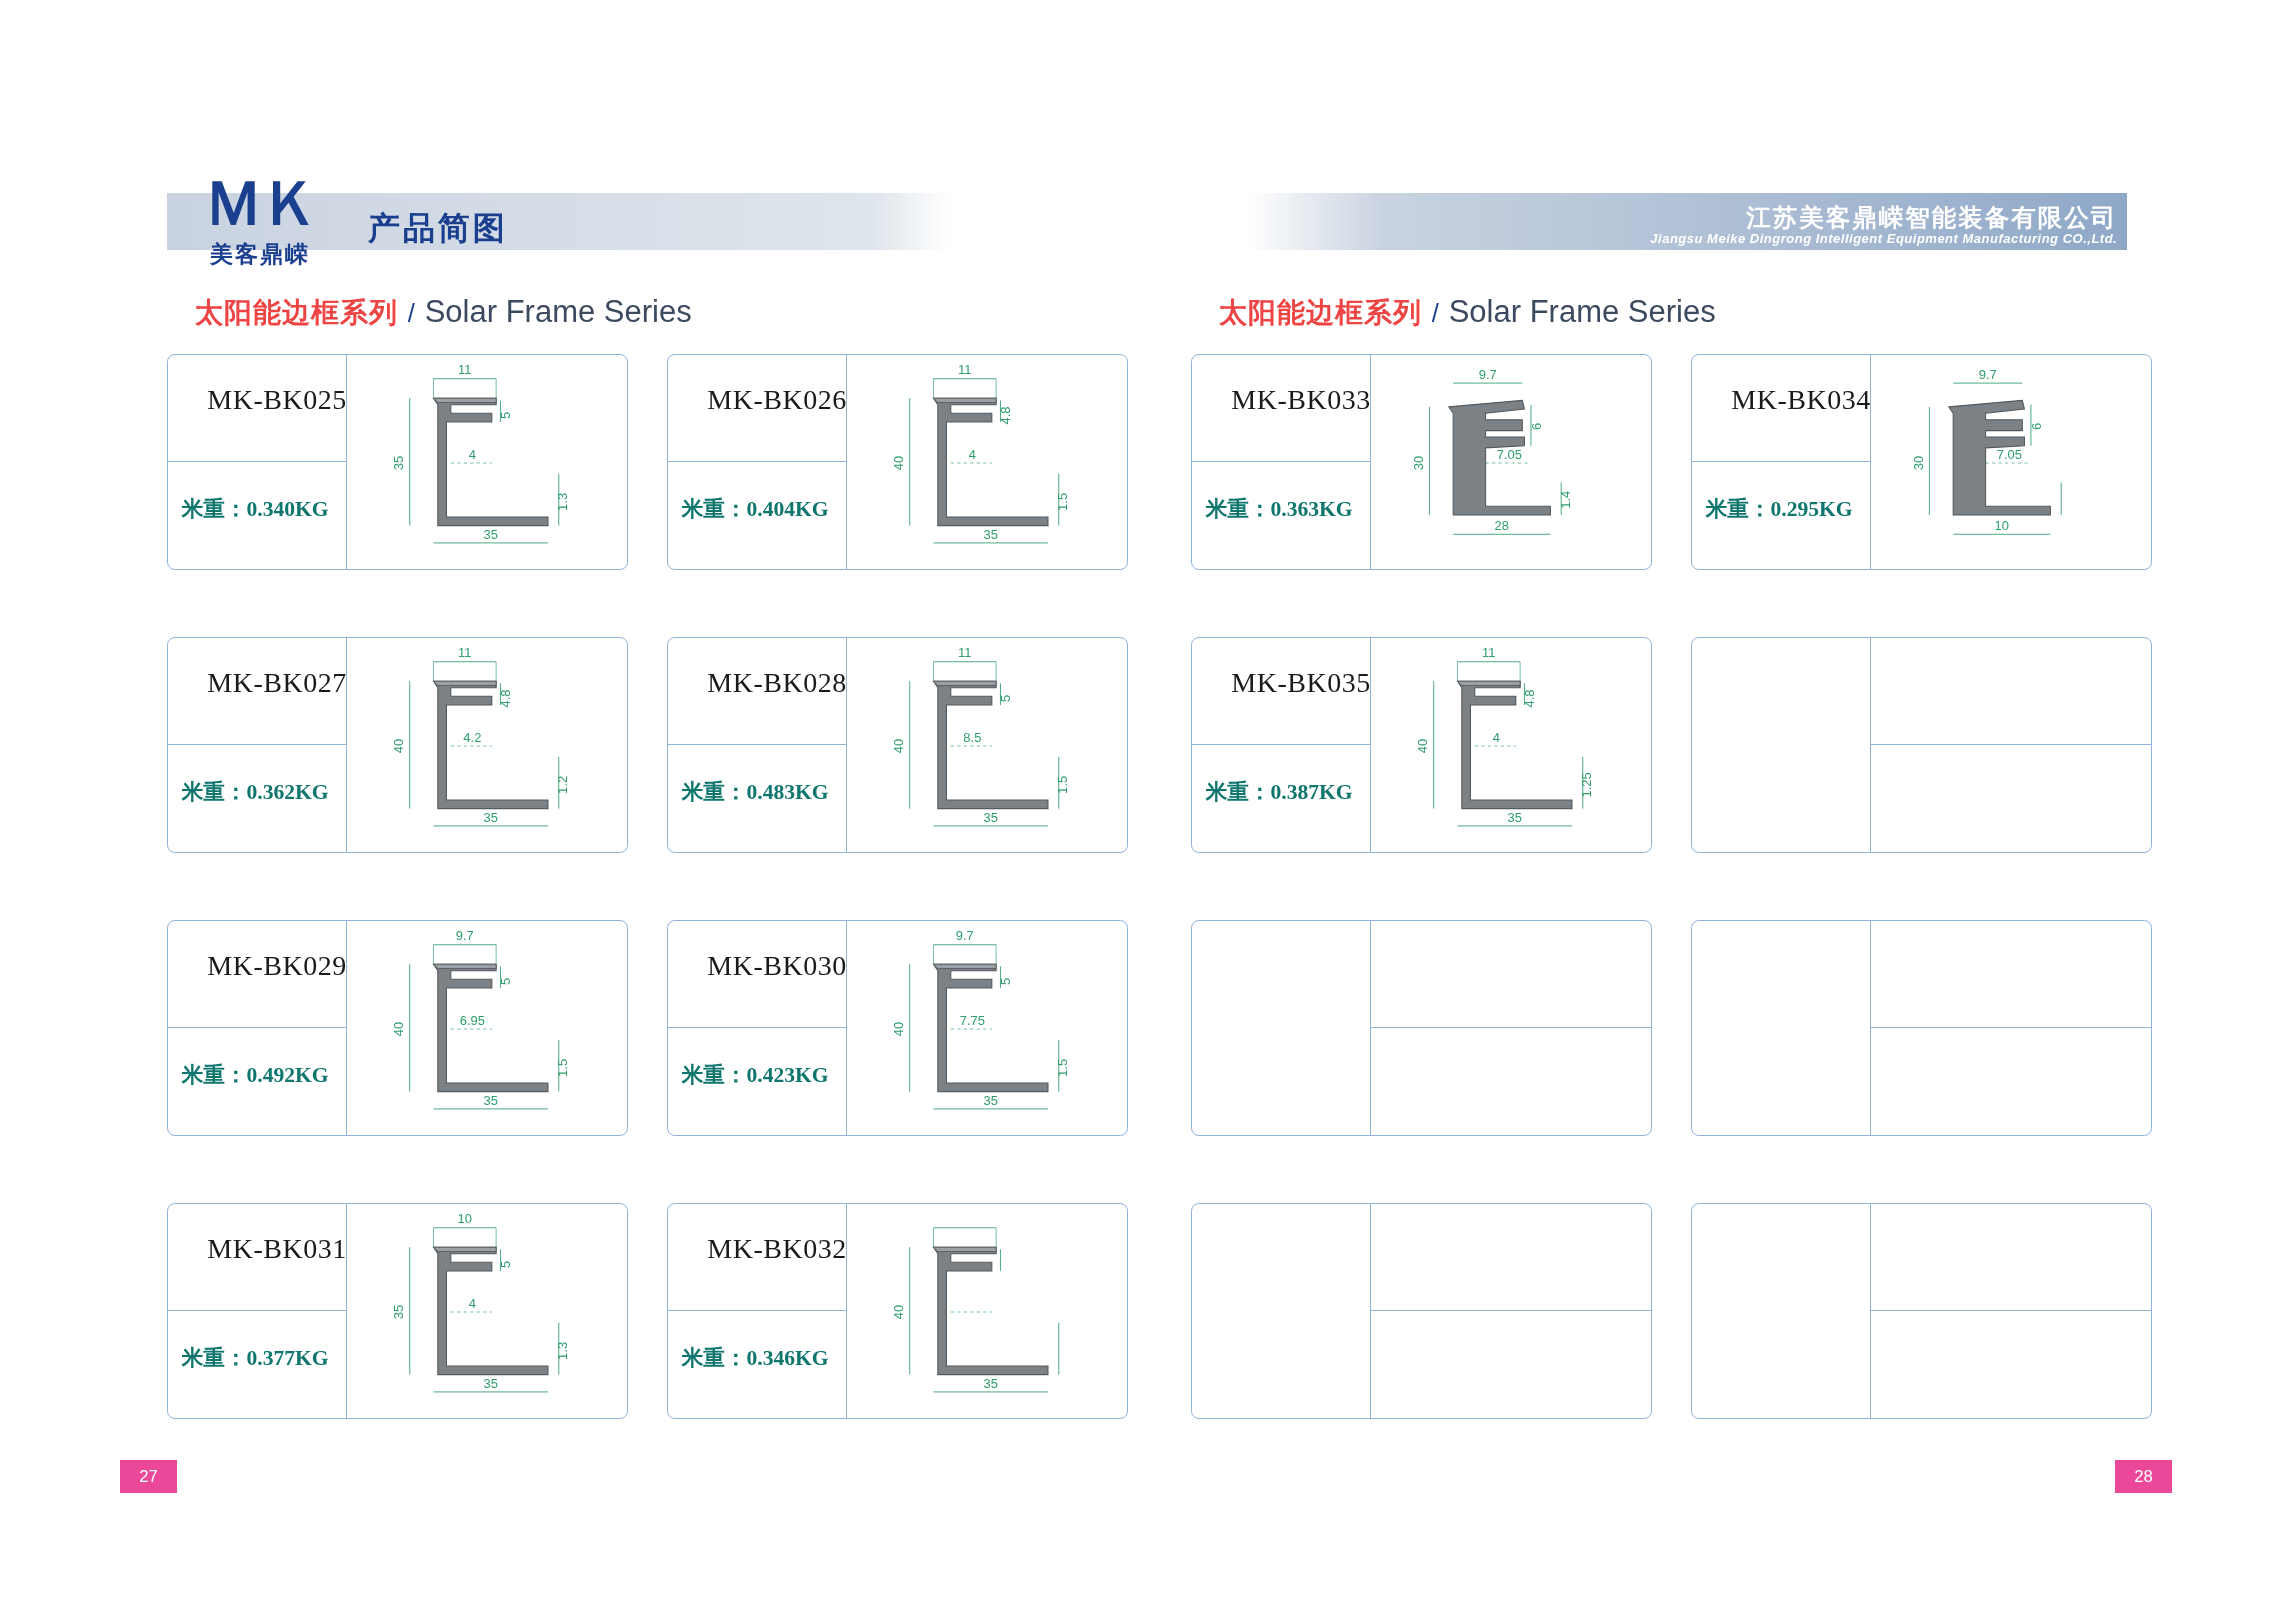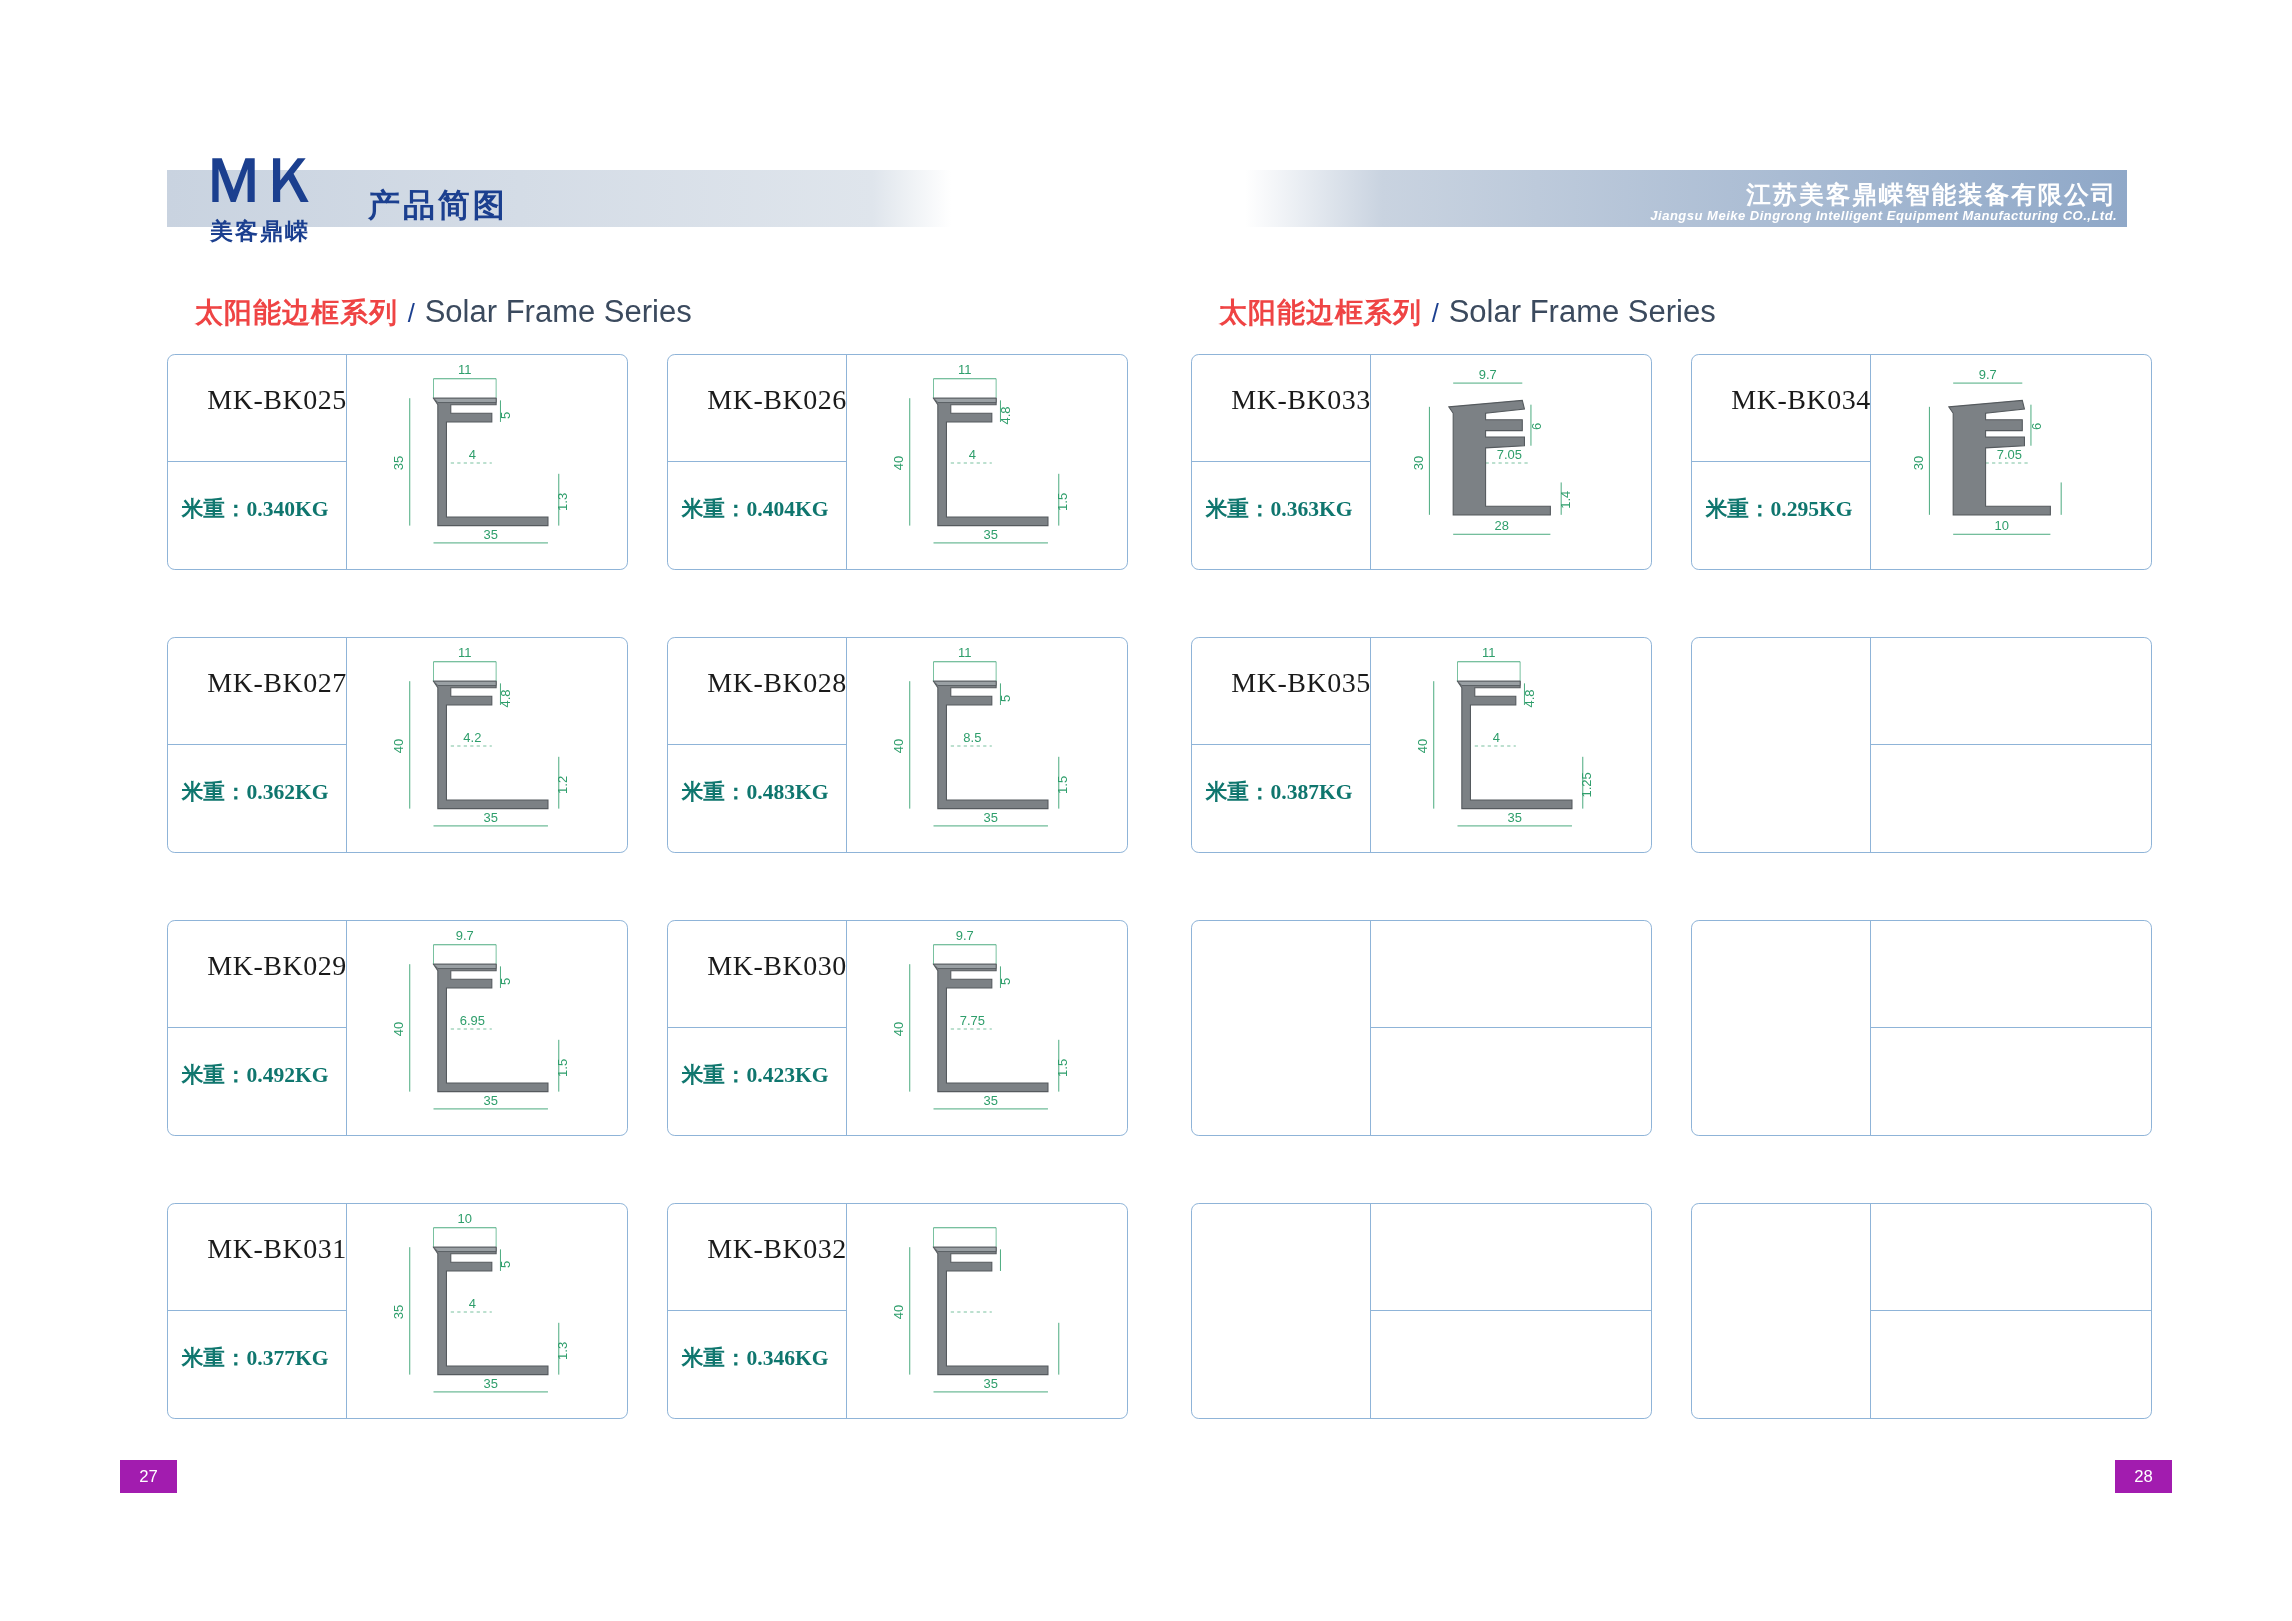--- a/index.html
+++ b/index.html
@@ -19,21 +19,21 @@
     left: 0; top: 0;
     width: 2293px;
     height: 1621px;
     background: #fff;
   }
 
   
   .header {
     position: absolute;
     left: 167px;
-    top: 143px;
+    top: 166px;
     width: 1960px;
     height: 108px;
   }
   .header-bar {
     position: absolute;
     left: 0;
     top: 27.4px;
     width: 1960px;
     height: 57px;
     background: linear-gradient(to right, #c9d3e0 0%, #dfe5ec 36%, #ffffff 40%, #ffffff 55%, #c9d3e0 62%, #8fa8c8 100%);
@@ -190,21 +190,21 @@
     height: 100%;
     overflow: hidden;
   }
   .card-draw svg { display: block; }
 
   
   .pagenum {
     position: absolute;
     width: 57px;
     height: 33px;
-    background: #a21caf;
+    background: #ec4899;
     color: #fff;
     font-size: 16.7px;
     text-align: center;
     line-height: 33px;
   }
   .pagenum-left { left: 120px; top: 1460px; }
   .pagenum-right { left: 2115px; top: 1460px; }
 </style>
 </head>
 <body>

